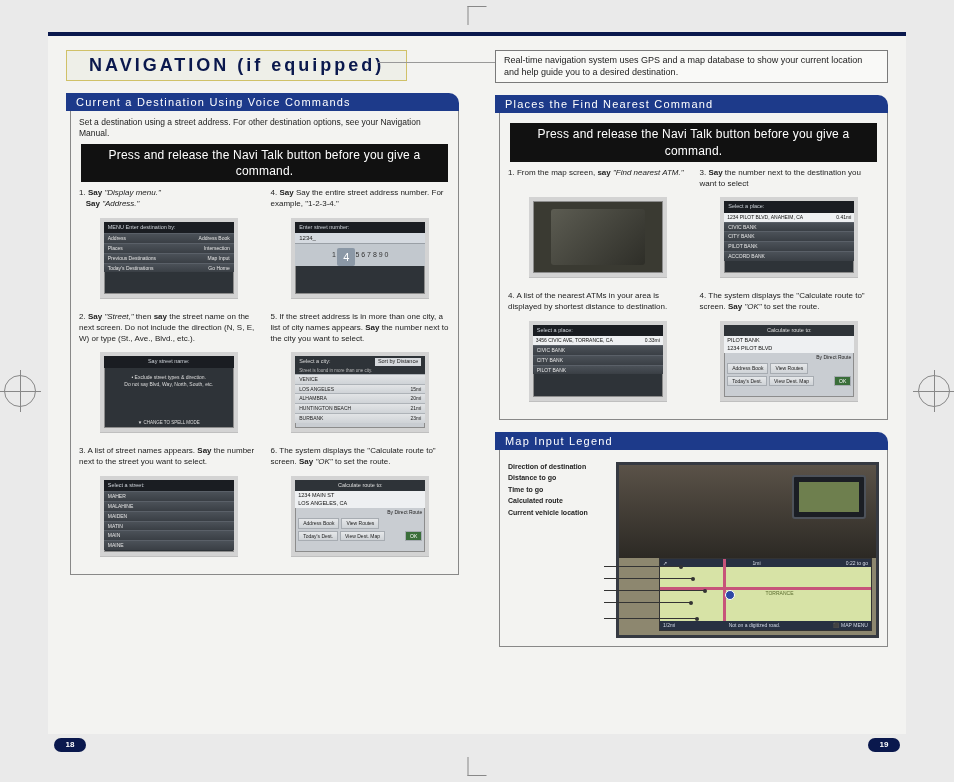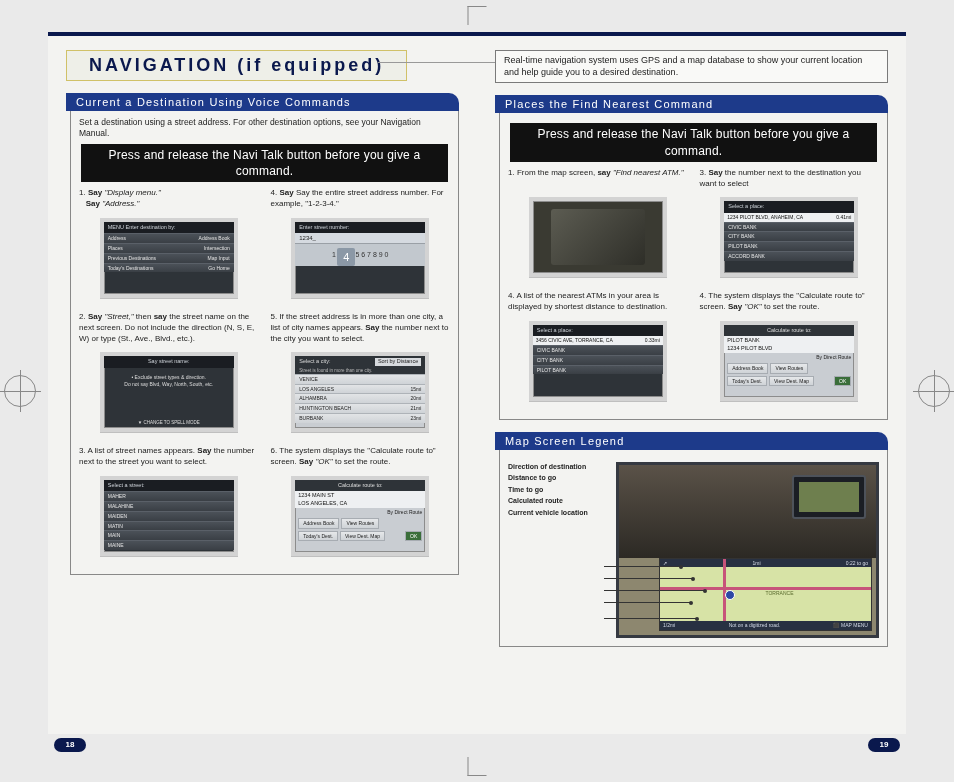--- a/index.html
+++ b/index.html
@@ -422,21 +422,21 @@
             <div style="padding:0 2px;">
               <span class="btncell">Address Book</span><span class="btncell">View Routes</span><br>
               <span class="btncell">Today's Dest.</span><span class="btncell">View Dest. Map</span>
               <span class="btncell" style="float:right;background:#3a6e3a;color:#fff;">OK</span>
             </div>
           </div>
         </div>
       </div>
     </div>
 
-    <div class="section-bar">Map Screen Legend</div>
+    <div class="section-bar">Map Input Legend</div>
     <div class="section-body" style="position:relative;">
       <div class="legend-grid">
         <div class="legend-label">Direction of destination</div>
         <div class="legend-img">
           <div class="dash"></div>
           <div class="navunit"></div>
           <div class="mapview">
             <div class="maptop">
                 <span>↗</span>
                 <span>1mi</span>

